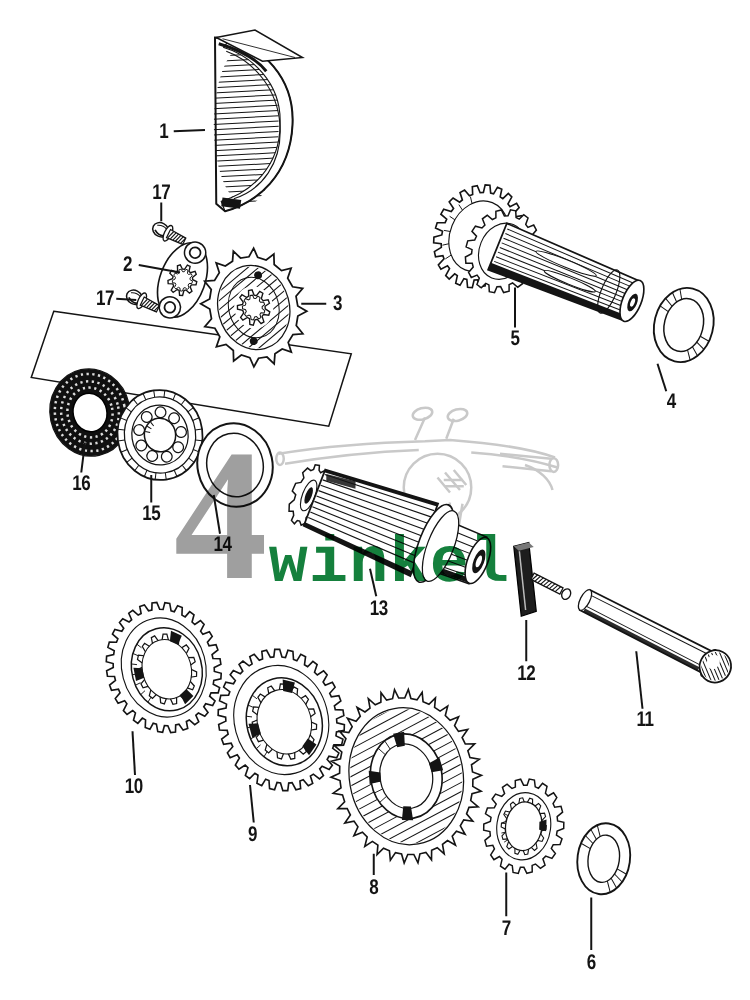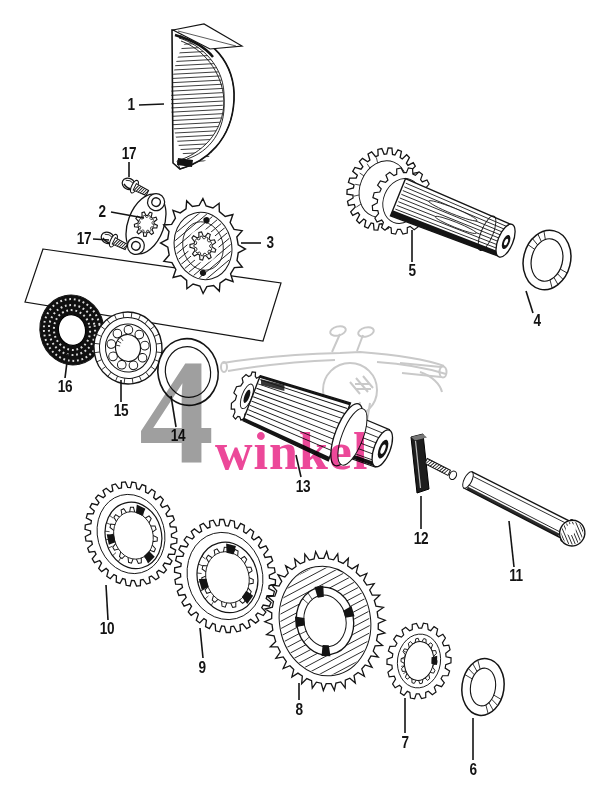--- a/index.html
+++ b/index.html
@@ -543,14 +543,14 @@
   <div class="callout" style="left:303px;top:487px">13</div>
   <div class="callout" style="left:421px;top:539px">12</div>
   <div class="callout" style="left:516px;top:576px">11</div>
   <div class="callout" style="left:107px;top:629px">10</div>
   <div class="callout" style="left:202px;top:668px">9</div>
   <div class="callout" style="left:299px;top:710px">8</div>
   <div class="callout" style="left:405px;top:743px">7</div>
   <div class="callout" style="left:473px;top:770px">6</div>
 
   <div class="wm wm-4" style="color: rgb(159, 159, 159);">4</div>
-  <div class="wm wm-winkel" style="color: #ec4899;">winkel</div>
+  <div class="wm wm-winkel" style="color: #15803d; font-family: Liberation Mono, monospace;">winkel</div>
 </div>
 
 </body></html>

